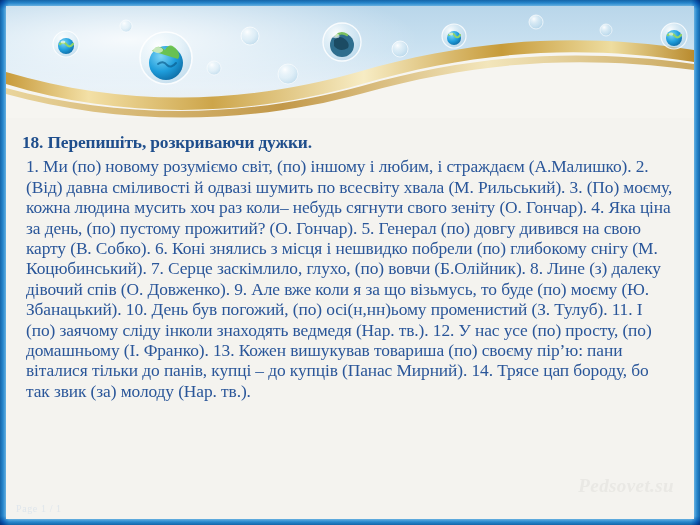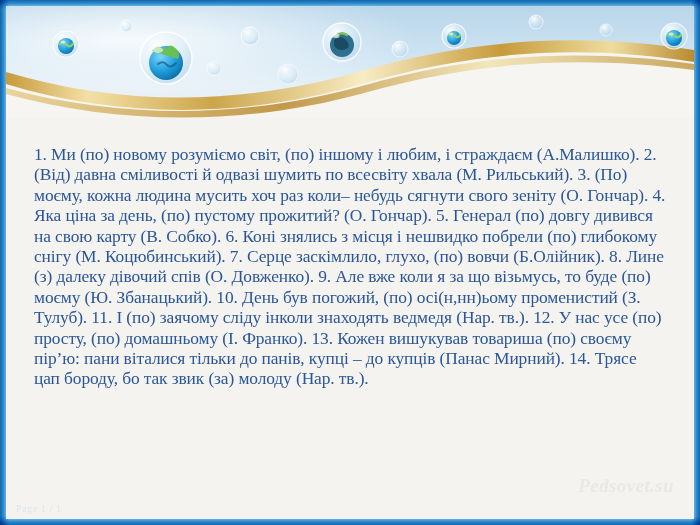--- a/index.html
+++ b/index.html
@@ -87,21 +87,21 @@
     line-height: 20.4px;
     letter-spacing: -0.15px;
     margin: 0 0 0 0;
     white-space: nowrap;
   }
   .lesson-body {
     color: #2a5699;
     font-size: 17.4px;
     line-height: 20.4px;
     letter-spacing: -0.1px;
-    margin: 12px;
+    margin: 4px;
     text-align: left;
   }
 
   
   .watermark {
     position: absolute;
     right: 20px;
     bottom: 22px;
     color: #e9e8e4;
     font-size: 19px;
@@ -216,20 +216,21 @@
             <circle cx="668" cy="30" r="13" fill="url(#bubbleGrad)" stroke="#ffffff" stroke-opacity="0.8" stroke-width="1.2"></circle>
             <circle cx="668" cy="32" r="8" fill="url(#globeGrad)"></circle>
             <path d="M662,29 q4,-3 7,1 q3,3 6,-1" fill="none" stroke="#8ed36a" stroke-width="2.2" stroke-linecap="round"></path>
             <ellipse cx="665" cy="28" rx="2.4" ry="1.5" fill="#ffffff" opacity="0.6"></ellipse>
           </g>
         </g>
       </svg>
     </div>
 
     <div class="content">
+      <p class="lesson-heading">18. Перепишіть, розкриваючи дужки.</p>
       <p class="lesson-body">1. Ми (по) новому розуміємо світ, (по) іншому і любим, і страждаєм (А.Малишко). 2. (Від) давна сміливості й одвазі шумить по всесвіту хвала (М. Рильський). 3. (По) моєму, кожна людина мусить хоч раз коли– небудь сягнути свого зеніту (О. Гончар). 4. Яка ціна за день, (по) пустому прожитий? (О. Гончар). 5. Генерал (по) довгу дивився на свою карту (В. Собко). 6. Коні знялись з місця і нешвидко побрели (по) глибокому снігу (М. Коцюбинський). 7. Серце заскімлило, глухо, (по) вовчи (Б.Олійник). 8. Лине (з) далеку дівочий спів (О. Довженко). 9. Але вже коли я за що візьмусь, то буде (по) моєму (Ю. Збанацький). 10. День був погожий, (по) осі(н,нн)ьому променистий (З. Тулуб). 11. І (по) заячому сліду інколи знаходять ведмедя (Нар. тв.). 12. У нас усе (по) просту, (по) домашньому (І. Франко). 13. Кожен вишукував товариша (по) своєму пір’ю: пани віталися тільки до панів, купці – до купців (Панас Мирний). 14. Трясе цап бороду, бо так звик (за) молоду (Нар. тв.).</p>
     </div>
 
     <div class="watermark">Pedsovet.su</div>
 
     <div class="corner-mark">Page 1 / 1</div>
   </div>
 </div>
 
 </body></html>

